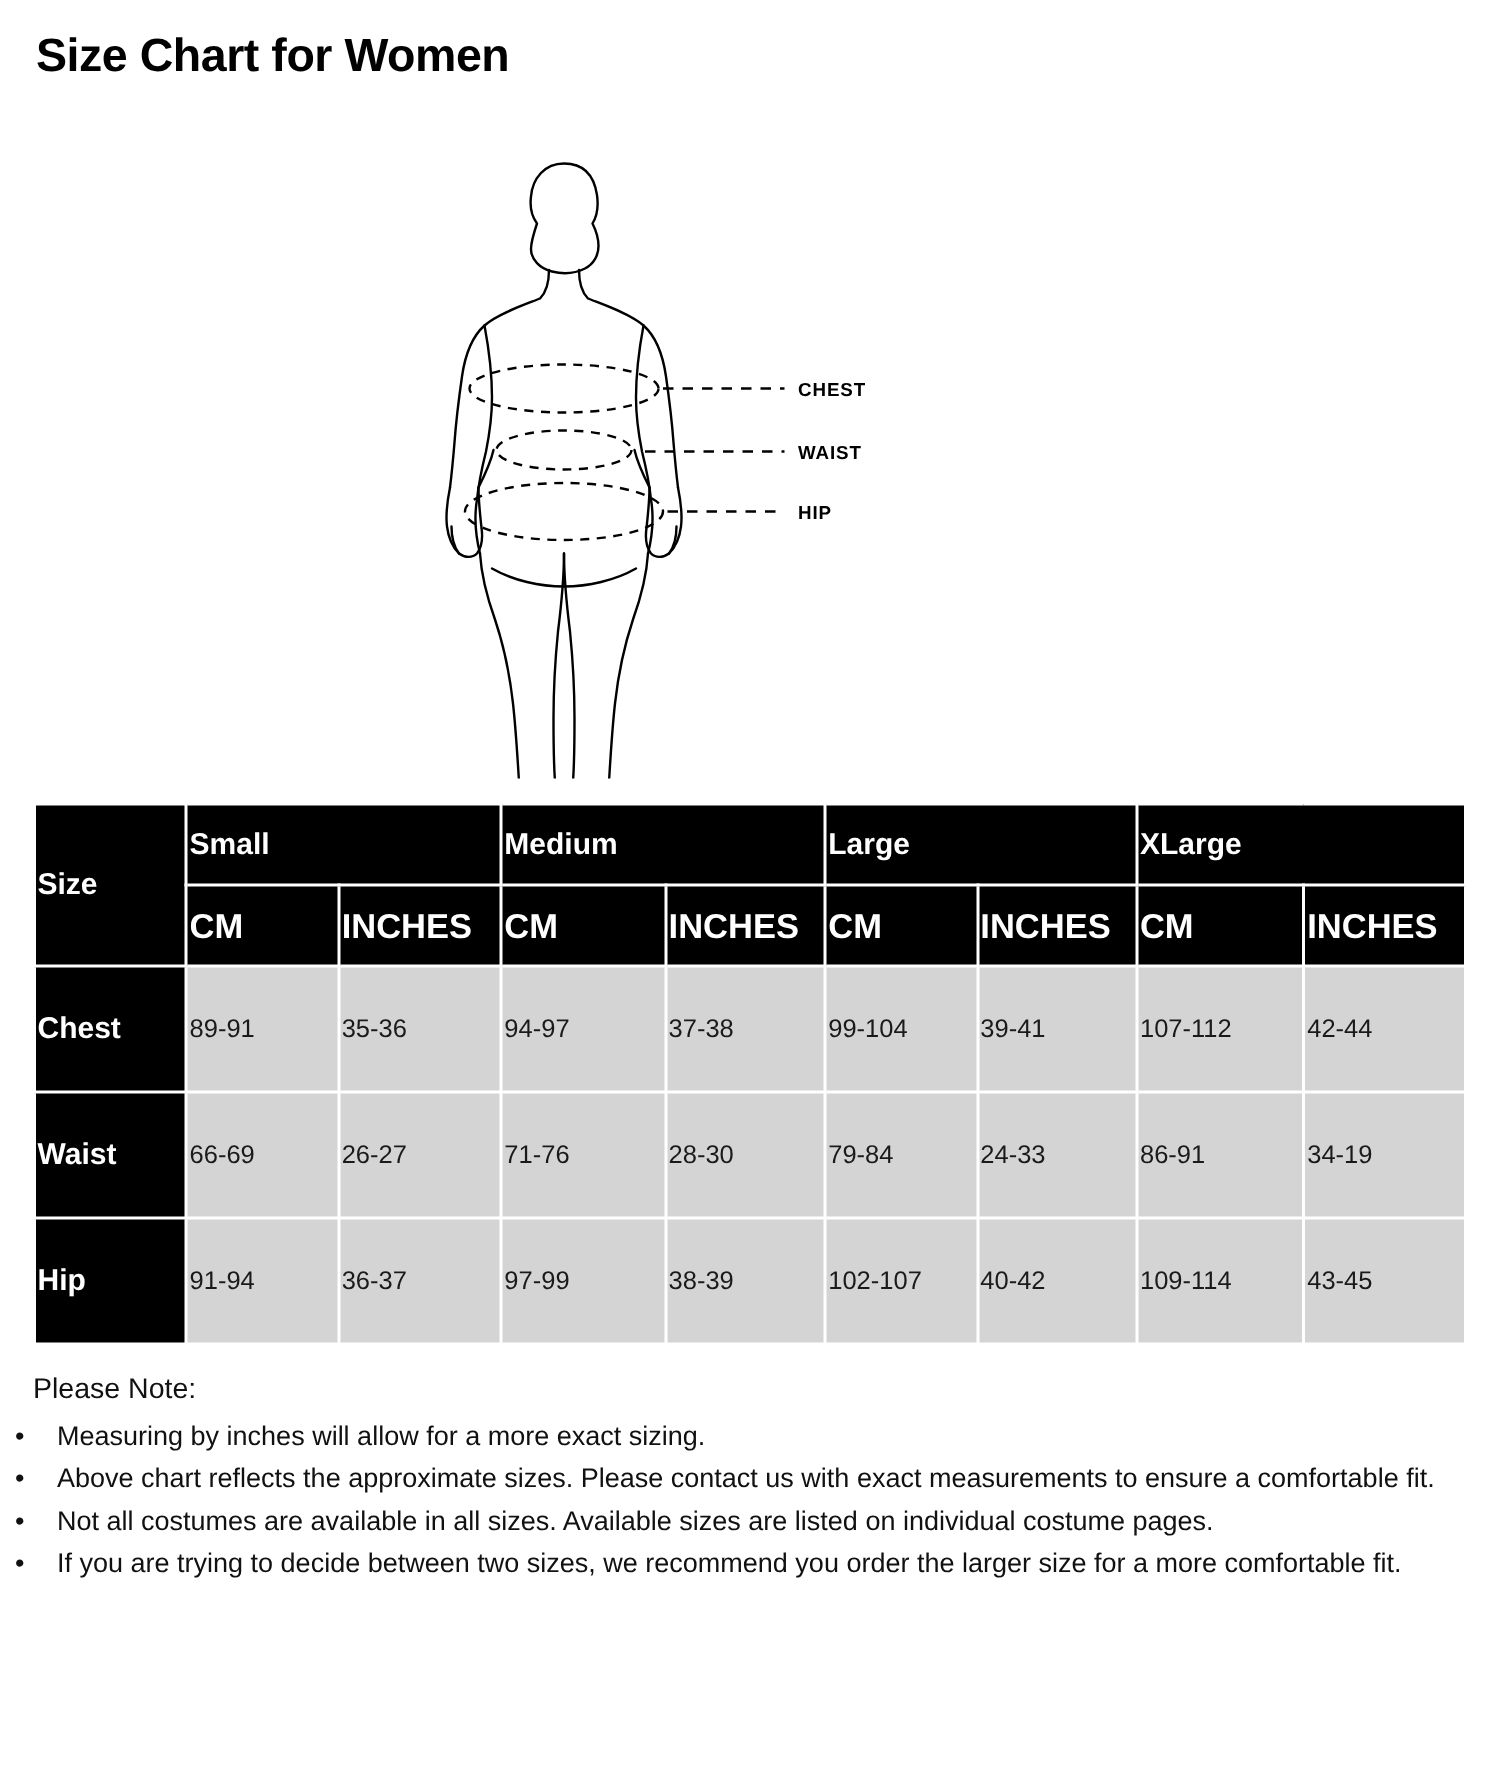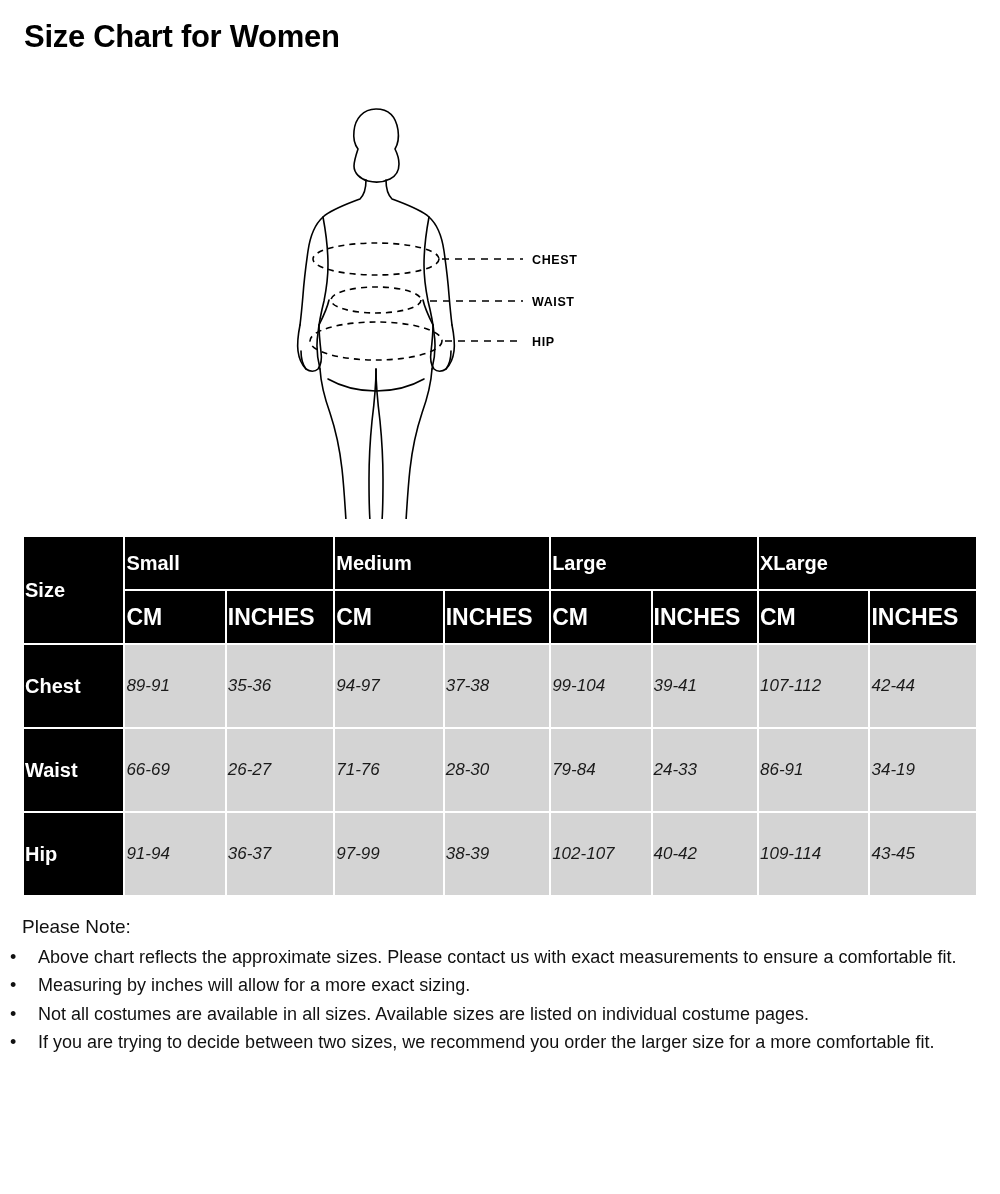--- a/index.html
+++ b/index.html
@@ -71,21 +71,20 @@
     color: #ffffff;
     font-weight: bold;
     font-size: 20px;
     height: 80px;
   }
   .data-cell {
     background: #d4d4d4;
     color: #1a1a1a;
     font-size: 17px;
     height: 80px;
-    font-style: italic;
   }
   .notes {
     margin-top: 16px;
     font-size: 18px;
     line-height: 1.52;
     color: #111;
   }
   .notes-title {
     font-size: 19px;
     margin-bottom: 2px;
@@ -248,19 +247,19 @@
         <td class="data-cell">102-107</td>
         <td class="data-cell">40-42</td>
         <td class="data-cell">109-114</td>
         <td class="data-cell">43-45</td>
       </tr>
     </tbody>
   </table>
 
   <div class="notes">
     <div class="notes-title">Please Note:</div>
+    <div class="note-item"><span class="bullet">•</span><span>Measuring by inches will allow for a more exact sizing.</span></div>
     <div class="note-item"><span class="bullet">•</span><span>Above chart reflects the approximate sizes. Please contact us with exact measurements to ensure a comfortable fit.</span></div>
-    <div class="note-item"><span class="bullet">•</span><span>Measuring by inches will allow for a more exact sizing.</span></div>
     <div class="note-item"><span class="bullet">•</span><span>Not all costumes are available in all sizes. Available sizes are listed on individual costume pages.</span></div>
     <div class="note-item"><span class="bullet">•</span><span>If you are trying to decide between two sizes, we recommend you order the larger size for a more comfortable fit.</span></div>
   </div>
 
 </div>
 
 </body></html>

